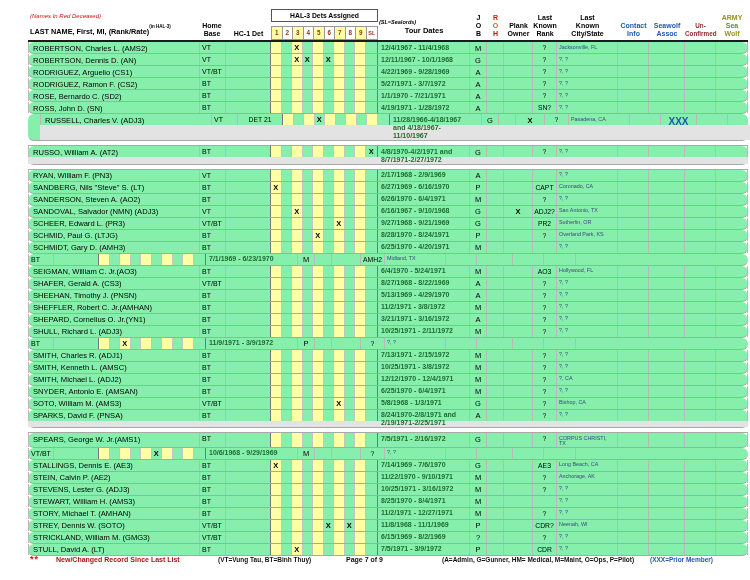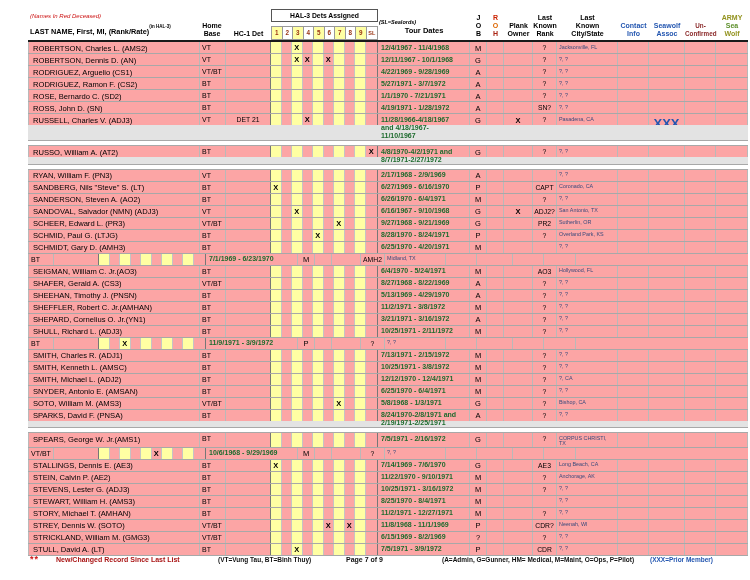--- a/index.html
+++ b/index.html
@@ -32,40 +32,40 @@
   .h-plank{left:476px;width:29px;bottom:2px;}
   .h-rank{left:505px;width:24px;bottom:2px;}
   .h-city{left:529px;width:61px;bottom:2px;}
   .h-contact{left:590px;width:31px;bottom:2px;color:#2356b0;}
   .h-seawolf{left:621px;width:36px;bottom:2px;color:#2356b0;}
   .h-unconf{left:657px;width:31px;bottom:2px;color:#8b2a2a;font-size:6.3px;}
   .h-army{left:688px;width:32px;bottom:2px;text-align:center;font-size:7px;line-height:8px;font-weight:bold;}
   .h-army span{display:block;}
   .army-1{color:#93931f;} .army-2{color:#5c8f2a;} .army-3{color:#93931f;}
   
-  .row{display:flex;min-height:11px;border-bottom:1px solid #a8a8a8;background:#fca5a5;}
+  .row{display:flex;min-height:11px;border-bottom:1px solid #a8a8a8;background:#86efac;border-radius:6px;}
   .row > div{flex:0 0 auto;box-sizing:border-box;border-right:1px solid #b9b9b9;position:relative;}
   .row > div:first-child{border-left:1px solid #b9b9b9;}
   .c-name{width:172px;font-size:7.6px;padding:1.5px 0 0 4px;line-height:9px;}
   .c-base{width:26px;font-size:7px;padding:2px 0 0 2px;}
   .c-hc1{width:45px;font-size:6.8px;padding-top:2px;text-align:center;border-right-color:#777 !important;}
   .c-det{width:10.5px;text-align:center;font-size:7.5px;font-weight:bold;line-height:11px;border-right-color:#c4c4c4 !important;}
   .c-det.sl{width:12.5px;border-right-color:#777 !important;}
   .c-det.y{background:#ffffa3;}
   .c-tour{width:92px;font-size:7px;font-weight:bold;color:#1d6b2d;padding:1.5px 0 0 3px;line-height:8px;white-space:pre-line;}
   .c-job{width:17px;text-align:center;font-size:7.5px;padding-top:1.5px;}
   .c-roh{width:17px;}
   .c-plank{width:29px;text-align:center;font-weight:bold;font-size:7.5px;padding-top:1.5px;}
   .c-rank{width:24px;text-align:center;font-size:6.8px;padding-top:2px;}
   .c-city{width:61px;font-size:5.4px;color:#3a4a7c;padding:2.5px 0 0 2px;line-height:5.6px;white-space:pre-line;}
   .c-contact{width:31px;}
-  .c-seawolf{width:36px;text-align:center;color:#2356b0;font-weight:bold;font-size:13px;padding-top:1.5px;}
+  .c-seawolf{width:36px;text-align:center;color:#2356b0;font-weight:bold;font-size:10px;padding-top:1.5px;}
   .c-unconf{width:31px;}
   .c-army{width:32px;}
-  .t3{min-height:26px;} .t2{min-height:16px;}
+  .t3{min-height:26px;padding-left:12px;} .t2{min-height:16px;}
   .tall > div::after{content:"";position:absolute;left:-1px;right:-1px;top:11px;bottom:0;background:#e3e3e3;}
   .tall .c-tour span{position:relative;z-index:1;}
   .gaprow{height:4px;border-bottom:1px solid #a8a8a8;background:#fff;}
   
   .footer span{position:absolute;top:556px;font-weight:bold;}
   .f-stars{left:30px;color:#cc1111;font-size:9px;top:554px !important;letter-spacing:1px;}
   .f-note{left:56px;color:#aa1515;font-size:7px;}
   .f-bases{left:218px;font-size:6.5px;color:#111;}
   .f-page{left:346px;font-size:7px;color:#111;}
   .f-jobs{left:442px;font-size:6.5px;color:#111;}

